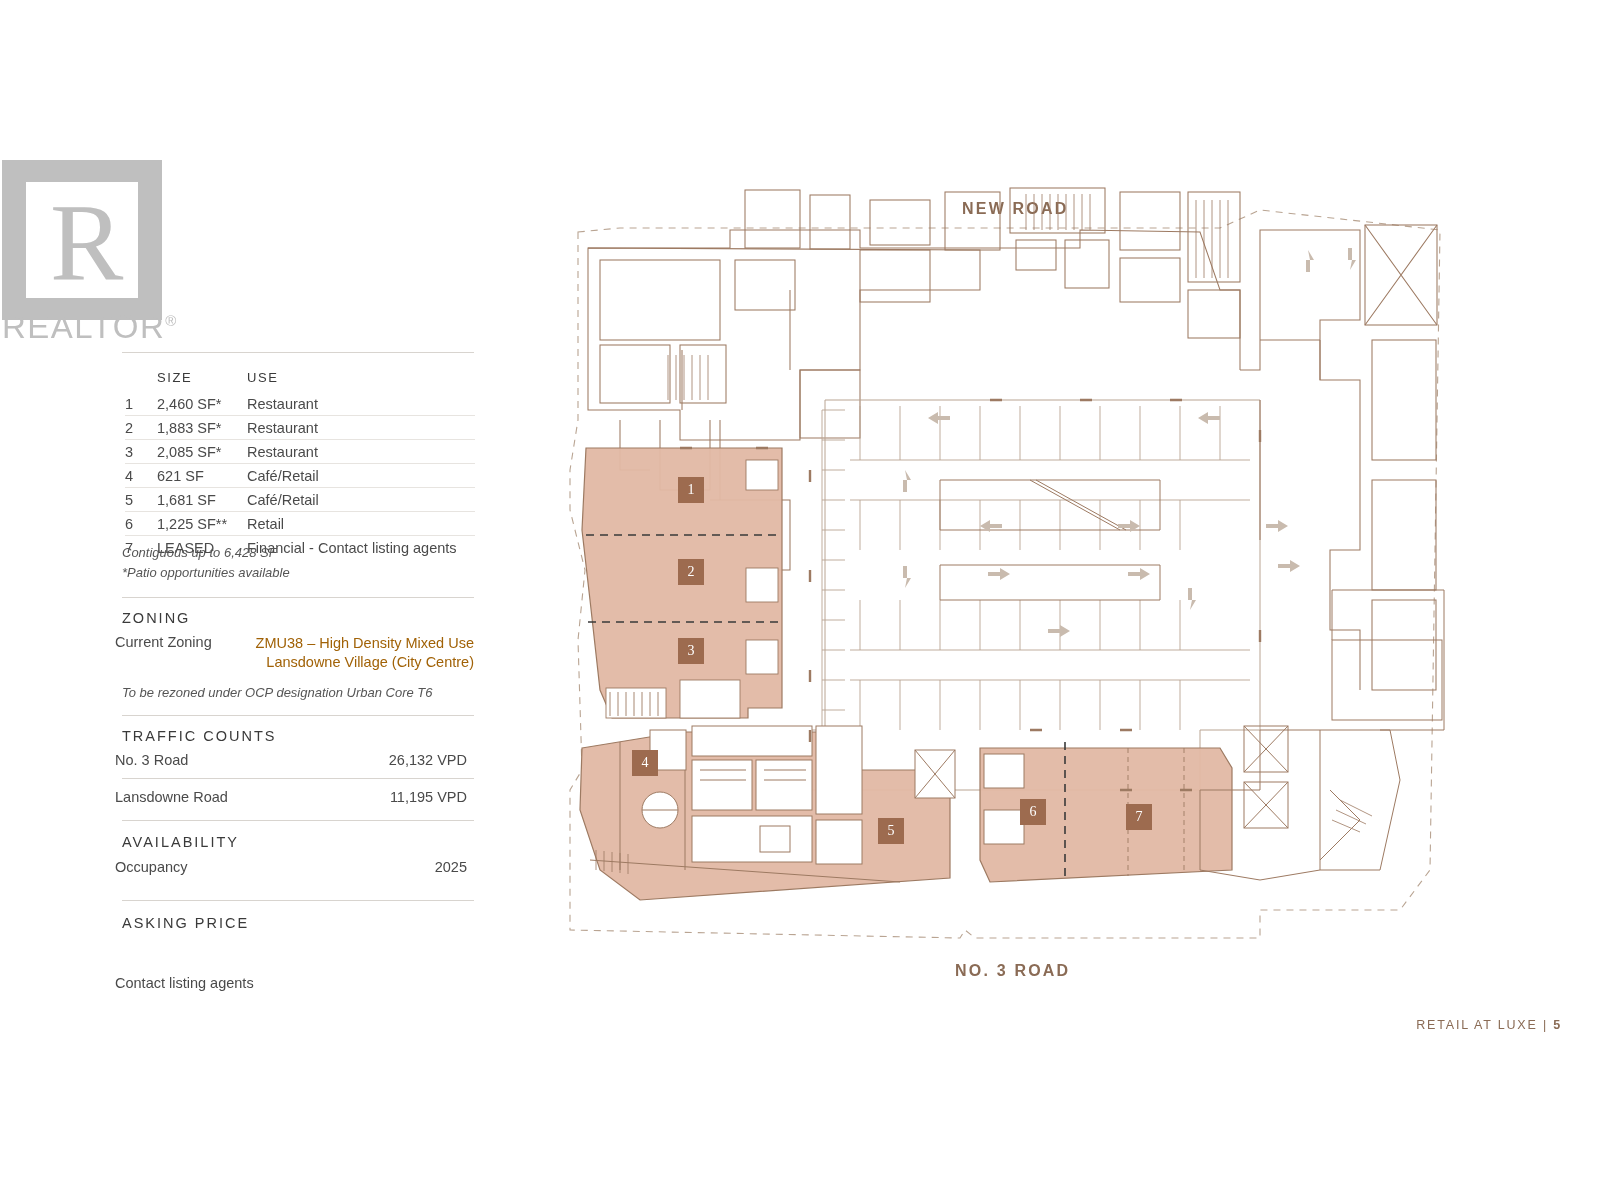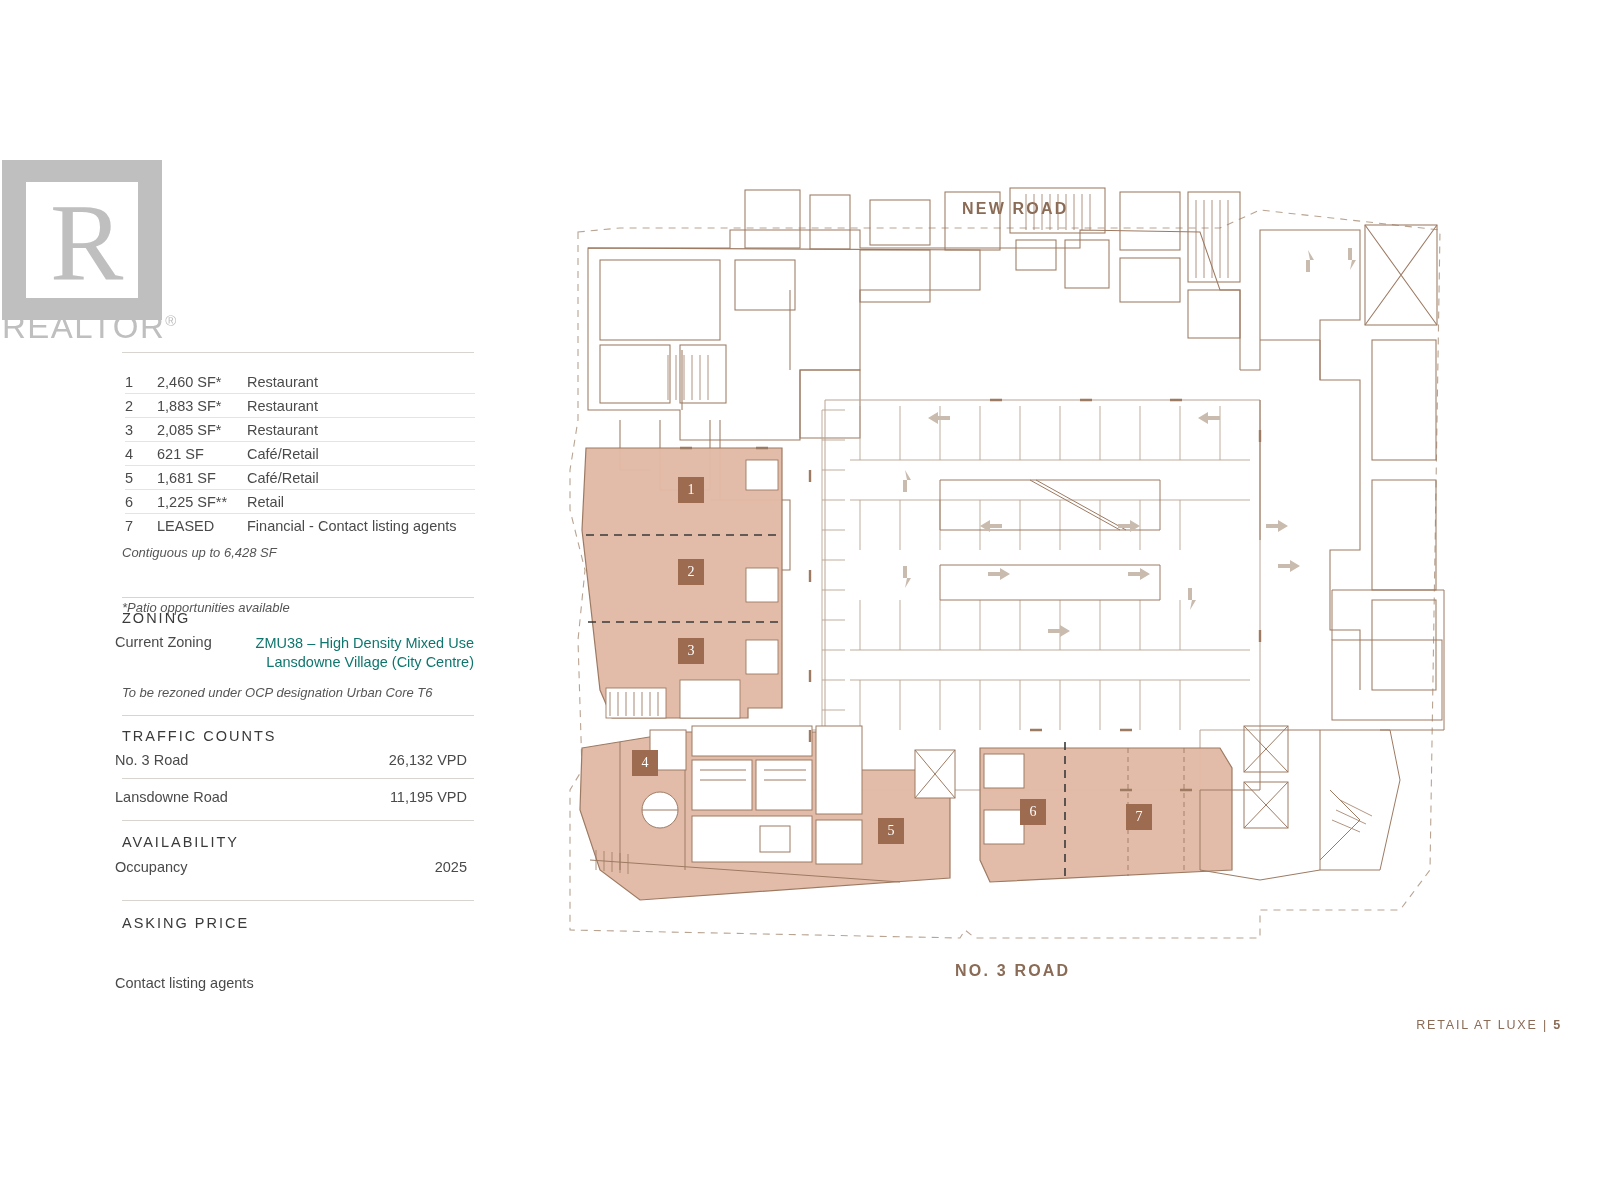--- a/index.html
+++ b/index.html
@@ -146,21 +146,21 @@
     color: #4a4a4a;
   }
   .kv .k { }
   .kv .v { text-align: right; }
   .zoning-v {
     position: absolute;
     left: 250px;
     width: 224px;
     text-align: right;
     font-size: 14.5px;
-    color: #0f766e;
+    color: #a16207;
     line-height: 19px;
   }
 
   
   .plan {
     position: absolute;
     left: 560px;
     top: 170px;
     width: 1010px;
     height: 860px;
@@ -205,20 +205,25 @@
     <div class="realtor-box"></div>
     <div class="realtor-box-inner"></div>
     <div class="realtor-R">R</div>
     <div class="realtor-word"><span>REALTOR</span><span class="realtor-reg">®</span></div>
   </div>
 
 
   <div class="rule" style="left:122px; top:352px; width:352px;"></div>
 
   <div class="units">
+    <div class="units-head">
+      <div class="u-num"></div>
+      <div class="u-size">SIZE</div>
+      <div class="u-use">USE</div>
+    </div>
 
     <div class="units-row">
       <div class="u-num">1</div>
       <div class="u-size">2,460 SF*</div>
       <div class="u-use">Restaurant</div>
     </div>
     <div class="units-row">
       <div class="u-num">2</div>
       <div class="u-size">1,883 SF*</div>
       <div class="u-use">Restaurant</div>
@@ -244,21 +249,21 @@
       <div class="u-use">Retail</div>
     </div>
     <div class="units-row" style="border-bottom:none;">
       <div class="u-num">7</div>
       <div class="u-size">LEASED</div>
       <div class="u-use">Financial - Contact listing agents</div>
     </div>
   </div>
 
   <div class="note" style="top:545px;">Contiguous up to 6,428 SF</div>
-  <div class="note" style="top:565px;margin-top:35px;">*Patio opportunities available</div>
+  <div class="note" style="top:565px;">*Patio opportunities available</div>
 
   <div class="rule" style="left:122px; top:597px; width:352px;"></div>
 
   <div class="section-title" style="top:610px;">ZONING</div>
   <div class="kv" style="top:634px;">
     <div class="k">Current Zoning</div>
   </div>
   <div class="zoning-v" style="top:634px;">
     <div>ZMU38 – High Density Mixed Use</div>
     <div>Lansdowne Village (City Centre)</div>

